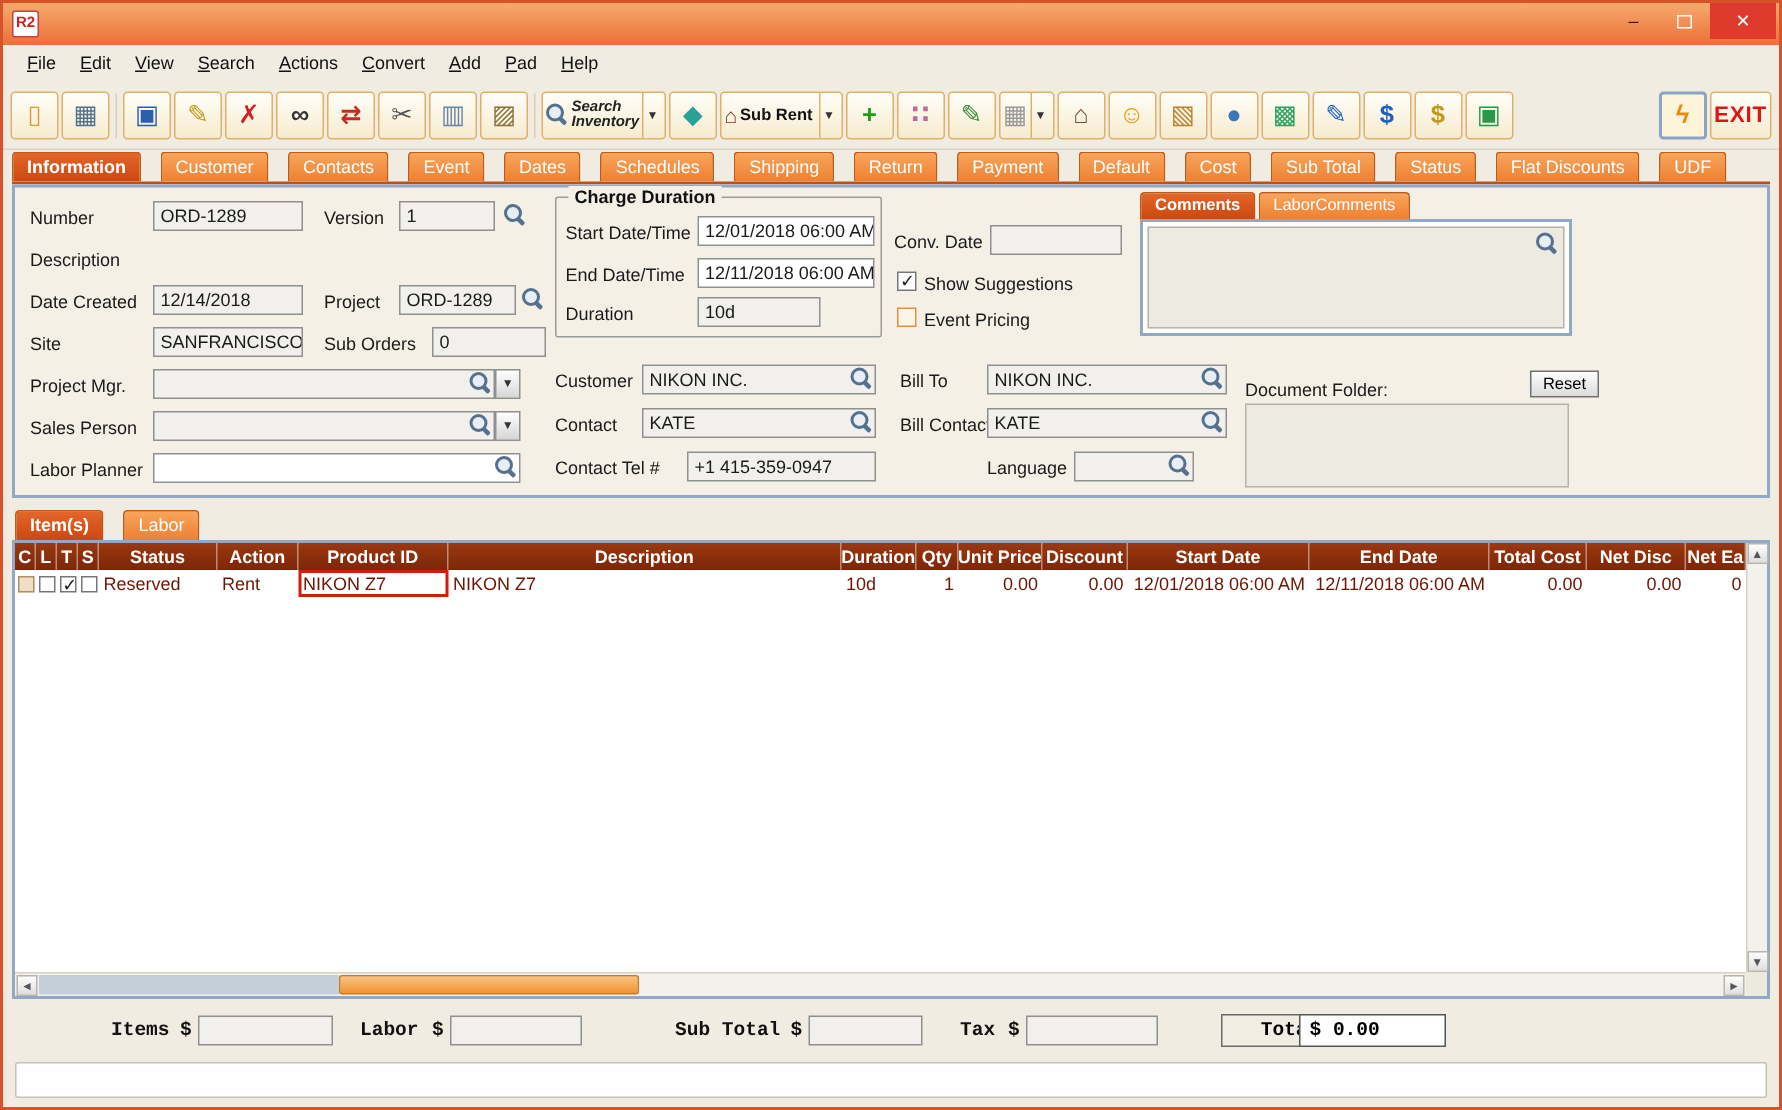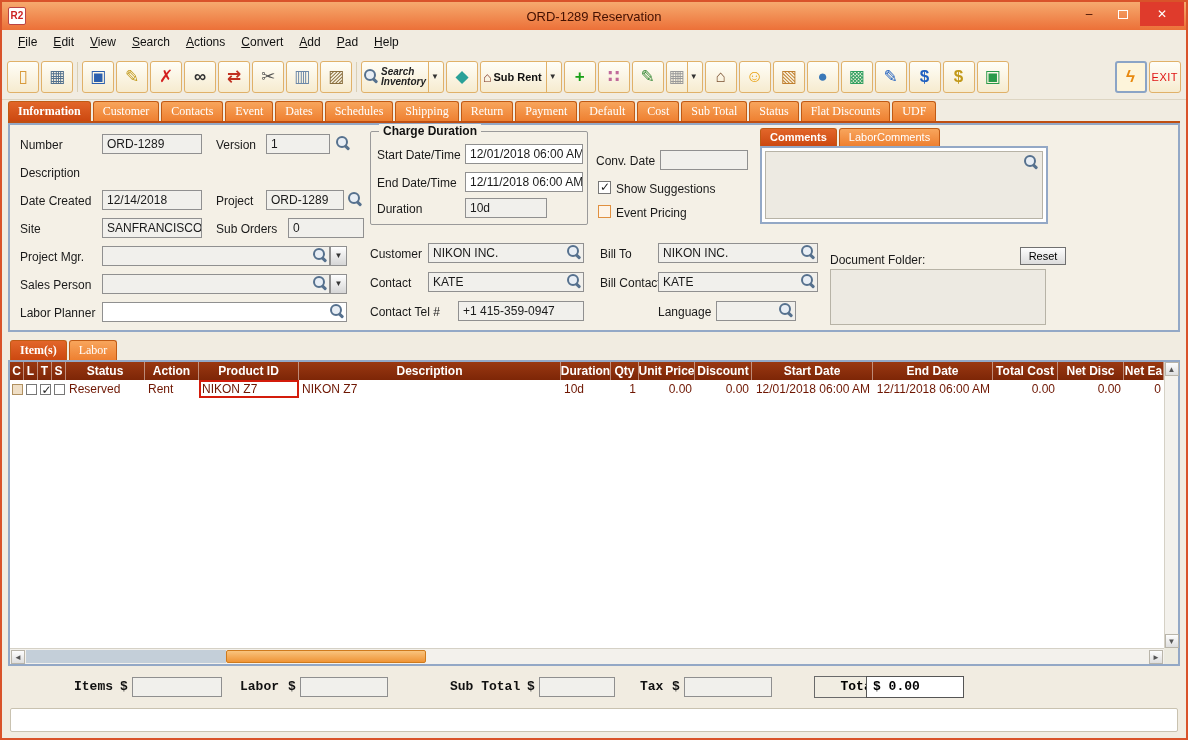--- a/index.html
+++ b/index.html
@@ -23,29 +23,29 @@
   
   .toolbar { position:absolute; left:0; top:52px; right:0; height:46px; display:flex; align-items:center; padding:0 4px; border-bottom:1px solid #ddd5c2; }
   .tb-btn { height:32px; min-width:32px; margin:1px; border:1px solid #e0b169; border-radius:3px; background:linear-gradient(#fffef8,#f6ebcf); display:flex; align-items:center; justify-content:center; font-size:17px; padding:0 2px; cursor:default; }
   .tb-btn .glyph { line-height:1; font-weight:bold; }
   .tb-btn.pressed { border:2px solid #8ba4c6; background:#fdf4da; }
   .tb-sep { width:1px; height:30px; background:#d9cfb6; margin:0 3px; }
   .tb-spacer { flex:1; }
   .tb2line { display:flex; flex-direction:column; line-height:10px; font-size:10px; font-weight:bold; font-style:italic; color:#222; margin-left:2px; }
   .tb-label { font-size:11px; font-weight:bold; color:#111; margin:0 2px; }
   .dd-arrow { font-size:8px; color:#333; border-left:1px solid #e0b169; align-self:stretch; display:flex; align-items:center; padding:0 2px; margin-left:2px; }
-  .exit-btn { color:#e01414; font-weight:normal; font-size:11px; letter-spacing:0.5px; }
+  .exit-btn { color:#e01414; font-weight:bold; font-size:15px; letter-spacing:0.5px; }
 
   
   .mag { position:relative; width:15px; height:15px; display:inline-block; }
   .mag::before { content:""; position:absolute; width:8px; height:8px; border:2px solid #56718e; border-radius:50%; left:0; top:0; background:#e8eef5; }
   .mag::after { content:""; position:absolute; width:6px; height:3px; background:#56718e; transform:rotate(45deg); left:8px; top:10px; border-radius:1px; }
 
   
-  .tabbar { position:absolute; left:6px; right:6px; top:98px; height:23px; display:flex; align-items:flex-end; gap:2px; border-bottom:2px solid #bf4f12;font-family:Liberation Serif, serif; }
+  .tabbar { position:absolute; left:6px; right:6px; top:98px; height:23px; display:flex; align-items:flex-end; gap:13px; border-bottom:2px solid #bf4f12; }
   .tab { height:20px; line-height:19px; padding:0 9px; background:linear-gradient(#f8a55c,#ee8031); border:1px solid #c05a14; border-bottom:none; border-radius:3px 3px 0 0; color:#fff; font-size:12px; white-space:nowrap; cursor:default; }
   .tab.selected { background:linear-gradient(#e2662a,#cc4810); font-weight:bold; }
   .tabbar.small { left:8px; right:auto; top:336px; border-bottom:none; height:22px; }
   .tab.small-tab { font-size:12px; }
 
   
   .panel { position:absolute; border:2px solid #93a8c6; background:#f4f0e6; }
   #info-panel { left:6px; top:121px; right:6px; height:209px; }
   #table-panel { left:6px; top:358px; right:6px; height:306px; background:#fff; }
 
@@ -98,21 +98,20 @@
 
   .statusbar { position:absolute; left:8px; right:8px; top:706px; height:24px; background:#fff; border:1px solid #c9c2b0; border-radius:2px; }
 </style>
 </head>
 <body>
 
 <div class="window">
 
   <div class="titlebar">
     <div class="app-icon">R2</div>
-    <div class="title-text">ORD-1289 Reservation</div>
     <div class="win-controls">
       <div class="win-btn">–</div>
       <div class="win-btn">
           <span class="max-glyph"></span>
         </div>
       <div class="win-btn close">✕</div>
     </div>
   </div>
 
   <div class="menubar" id="menubar">

